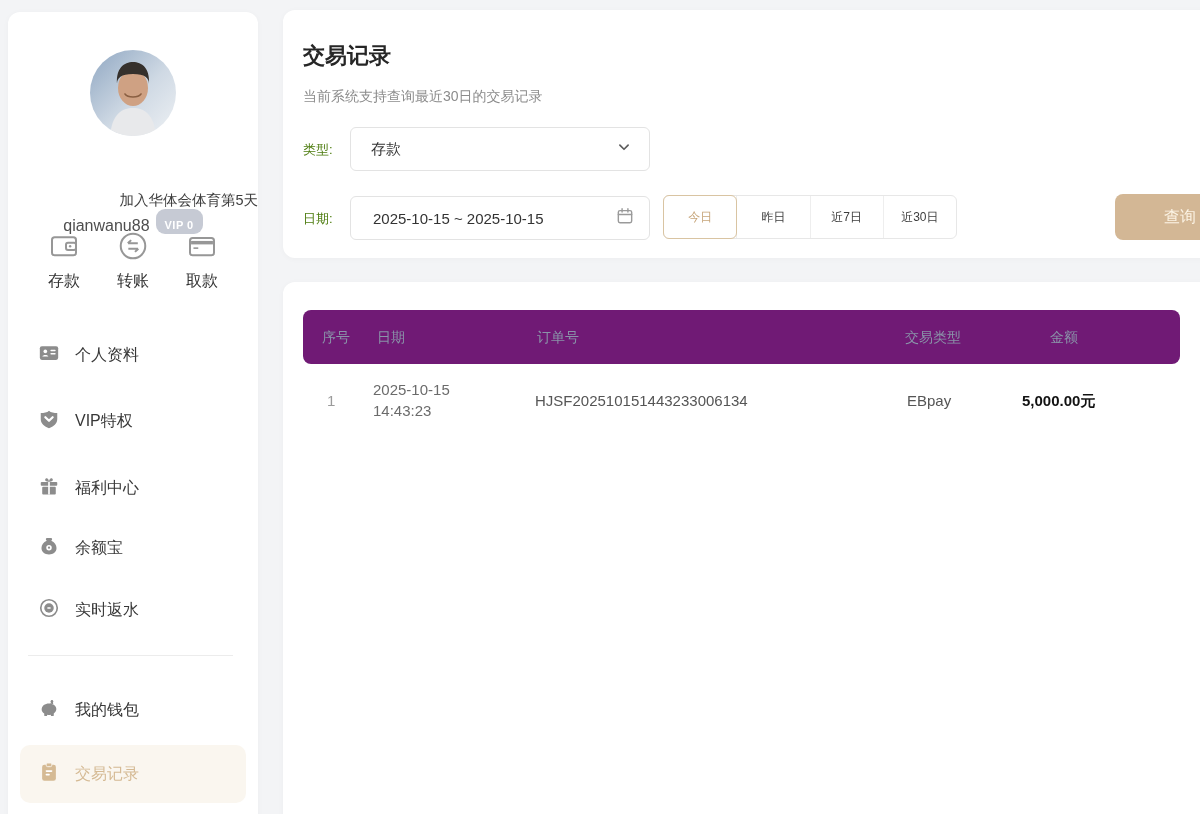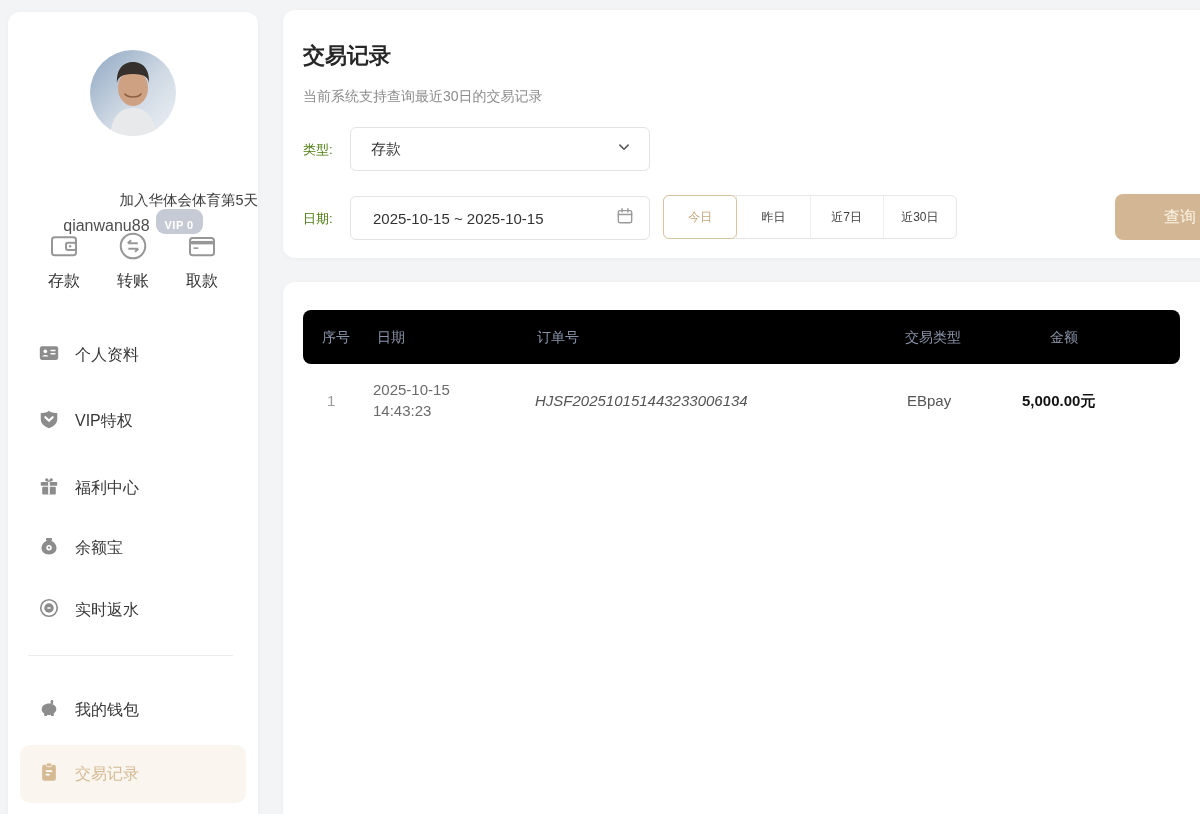--- a/index.html
+++ b/index.html
@@ -59,28 +59,28 @@
   .seg:first-child { border-left:none; }
   .seg.active { margin:-1px; border:1px solid #d9c4a2; border-radius:6px; background:#fff;
     color:#c7a57a; z-index:1; }
   .search-btn { position:absolute; left:832px; top:184px; width:130px; height:46px;
     background:#d3b795; border:none; border-radius:8px; color:#fbf3e4; font-size:16px;
     font-family:inherit; cursor:pointer; }
 
   
   #table-card { left:283px; top:282px; width:947px; height:560px; }
   .thead-band { position:absolute; left:20px; top:28px; width:877px; height:54px;
-    background:#000000; border-radius:8px; }
+    background:#701a75; border-radius:8px; }
   .th { position:absolute; top:19px; font-size:14px; color:#8a94a9; white-space:nowrap; }
   #th-0 { left:19px; } #th-1 { left:74px; } #th-2 { left:234px; }
   #th-3 { left:602px; } #th-4 { left:747px; }
   .cell { position:absolute; font-size:15px; white-space:nowrap; }
   #cell-seq   { left:44px;  top:110px; color:#9b9b9b; }
   #cell-date  { left:90px;  top:97px;  color:#6b6b6b; line-height:21px; }
-  #cell-order { left:252px; top:110px; color:#555;font-style:italic; }
+  #cell-order { left:252px; top:110px; color:#555; }
   #cell-type  { left:624px; top:110px; color:#555; }
   #cell-amt   { left:739px; top:110px; color:#121212; font-weight:bold; }
 
   .gray-icon { color:#8c8c8c; }
   .tan-icon  { color:#d5ba94; }
 </style>
 </head>
 <body>
 
 <div class="card" id="sidebar">

